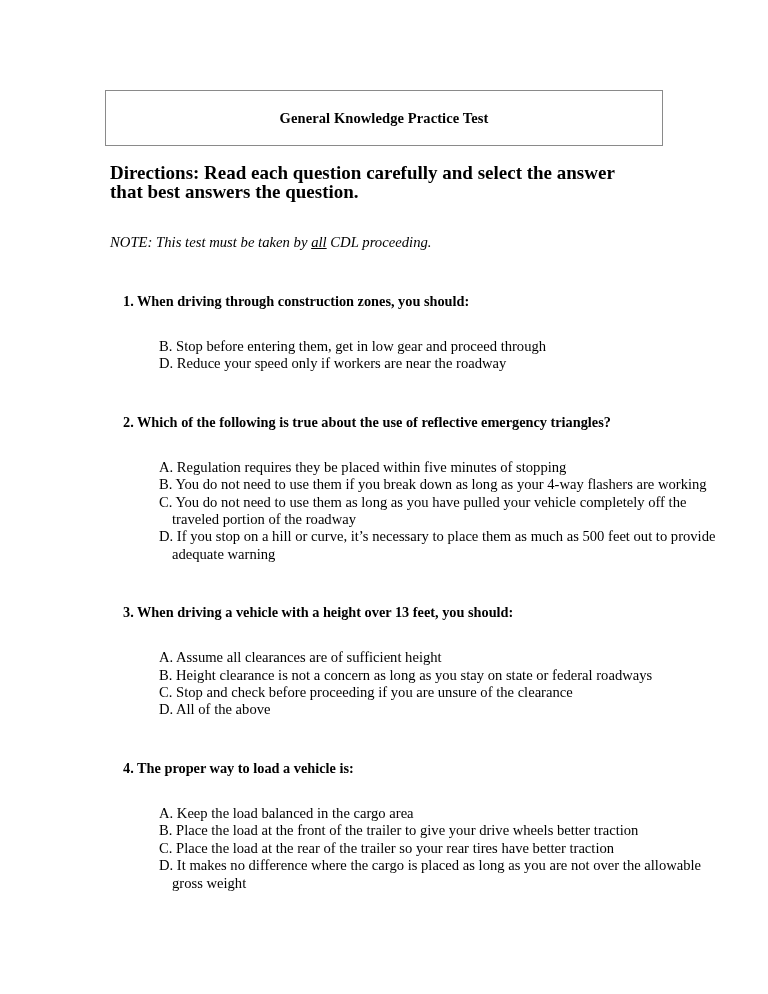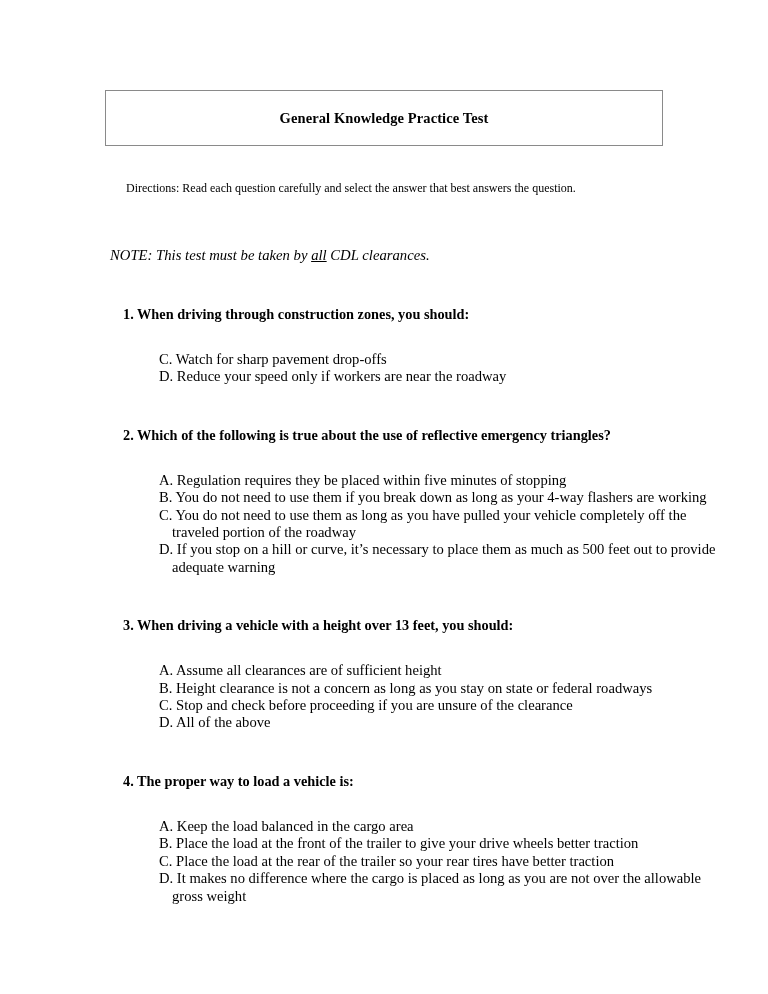--- a/index.html
+++ b/index.html
@@ -49,24 +49,24 @@
 
   
   .content {
     position: absolute;
     left: 110px;
     top: 163px;
     width: 548px;
   }
 
   .directions {
-    font-size: 12px;
-    font-weight: normal;
+    font-size: 19px;
+    font-weight: bold;
     line-height: 19px;
-    margin: 16px;
+    margin: 0;
     width: 532px;
   }
 
   .note {
     font-size: 14.7px;
     font-style: italic;
     line-height: 19px;
     margin: 0;
     padding-top: 32px;
   }
@@ -109,26 +109,26 @@
 <div class="page">
 
   <div class="title-box">
     <div class="title-text">General Knowledge Practice Test</div>
   </div>
 
   <div class="content">
 
     <p class="directions">Directions:  Read each question carefully and select the answer that best answers the question.</p>
 
-    <p class="note"><span>NOTE:  This test must be taken by </span><span class="u">all</span><span> CDL clearances.</span></p>
+    <p class="note"><span>NOTE:  This test must be taken by </span><span class="u">all</span><span> CDL proceeding.</span></p>
 
     <div class="question-block">
       <p class="question-text">1. When driving through construction zones, you should:</p>
       <ul class="options">
-        <li class="option">C. Watch for sharp pavement drop-offs</li>
+        <li class="option">B. Stop before entering them, get in low gear and proceed through</li>
         <li class="option">D. Reduce your speed only if workers are near the roadway</li>
       </ul>
     </div>
 
     <div class="question-block">
       <p class="question-text">2. Which of the following is true about the use of reflective emergency triangles?</p>
       <ul class="options">
         <li class="option">A. Regulation requires they be placed within five minutes of stopping</li>
         <li class="option">B. You do not need to use them if you break down as long as your 4-way flashers are working</li>
         <li class="option">C. You do not need to use them as long as you have pulled your vehicle completely off the traveled portion of the roadway</li>

